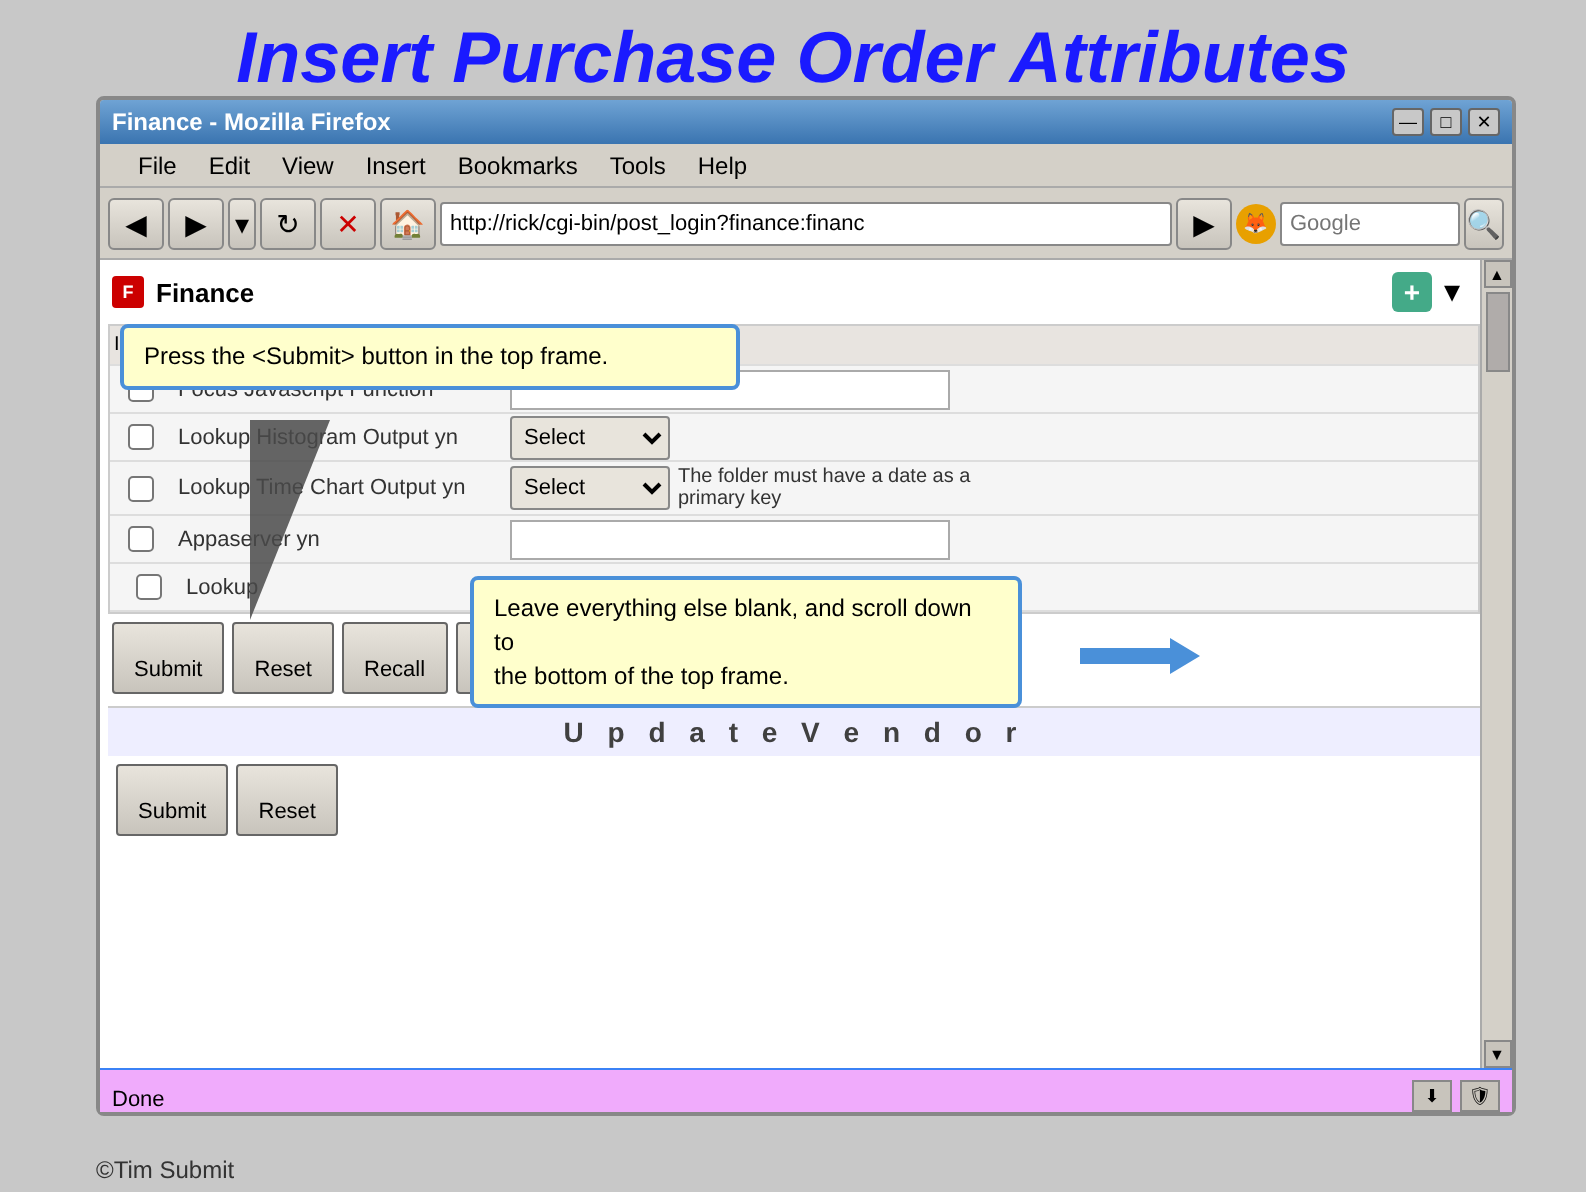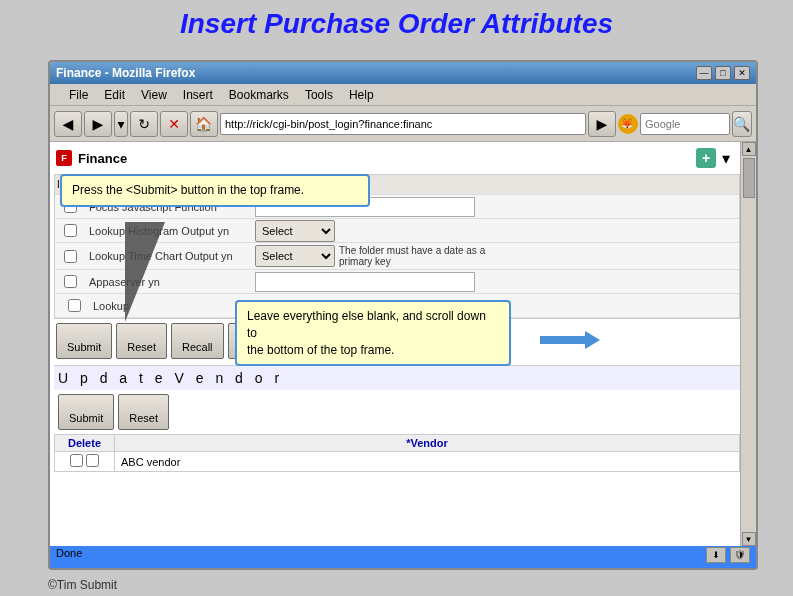--- a/index.html
+++ b/index.html
@@ -8,38 +8,37 @@
       height: 596px;
       background: #c8c8c8;
       font-family: Arial, sans-serif;
       overflow: hidden;
       position: relative;
     }
 
     
     .page-title {
       text-align: center;
-      font-size: 28px;
+      font-size: 36px;
       color: #1a1aff;
       font-style: italic;
       font-weight: bold;
       padding: 8px 0 4px 0;
     }
 
     
     .browser-window {
       position: absolute;
       top: 48px;
       left: 48px;
       width: 710px;
       height: 510px;
       background: #d4d0c8;
       border: 2px solid #888;
       border-radius: 4px;
-      margin-top: 12px;
     }
 
     
     .title-bar {
       background: linear-gradient(to bottom, #6fa3d4, #3a74b0);
       height: 22px;
       display: flex;
       align-items: center;
       justify-content: space-between;
       padding: 0 6px;
@@ -247,24 +246,24 @@
       border: 1px solid #888;
       margin-top: 2px;
       cursor: pointer;
     }
 
     
     .status-bar {
       position: absolute;
       bottom: 0; left: 0; right: 0;
       height: 22px;
-      background: #3b82f6;
+      background: #f0abfc;
       border-top: 1px solid #3b82f6;
       display: flex;
-      align-items: flex-start;
+      align-items: flex-end;
       padding: 0 6px;
       gap: 8px;
     }
     .status-text { font-size: 11px; flex: 1; }
     .status-icons { display: flex; gap: 4px; align-items: center; }
     .status-icon-box {
       width: 20px; height: 16px;
       background: #c8c4bc;
       border: 1px solid #888;
       display: flex; align-items: center; justify-content: center;
@@ -293,26 +292,27 @@
       left: 185px;
       width: 276px;
     }
 
     
     .lower-section {
       margin-top: 2px;
       border-top: 1px solid #ccc;
     }
     .update-vendor-header {
-      text-align: left;
+      text-align: center;
       font-size: 14px;
-      color: #000000;
+      color: #404040;
       letter-spacing: 4px;
       padding: 4px;
       background: #eef;
+      font-weight: bold;
     }
     .vendor-buttons {
       display: flex; gap: 4px; padding: 4px;
     }
     .vendor-table {
       width: 100%;
       border-collapse: collapse;
       font-size: 11px;
     }
     .vendor-table th {
@@ -471,37 +471,20 @@
         <button class="action-btn">Recall</button>
         <button class="action-btn">Top</button>
       </div>
 
       <div class="lower-section">
         <div class="update-vendor-header">U p d a t e   V e n d o r</div>
         <div class="vendor-buttons">
           <button class="action-btn">Submit</button>
           <button class="action-btn">Reset</button>
         </div>
-        <table class="vendor-table">
-          <thead>
-            <tr>
-              <th class="delete-col">Delete</th>
-              <th style="color:#00a; font-weight:bold;">*Vendor</th>
-            </tr>
-          </thead>
-          <tbody>
-            <tr>
-              <td class="delete-col">
-                <input type="checkbox" style="">
-                <input type="checkbox" style="">
-              </td>
-              <td>ABC vendor</td>
-            </tr>
-          </tbody>
-        </table>
       </div>
 
       <div class="callout-box callout-top">Press the &lt;Submit&gt; button in the top frame.</div>
 
       <svg class="triangle-arrow" style="top:70px; left:55px; width:130px; height:130px;" viewBox="0 0 130 130">
         <polygon points="20,10 60,10 20,110" fill="#4a4a4a" opacity="0.85"></polygon>
       </svg>
 
       <div class="callout-box callout-bottom">
         <span>Leave everything else blank, and scroll down to<br>the bottom of the top frame.</span>

